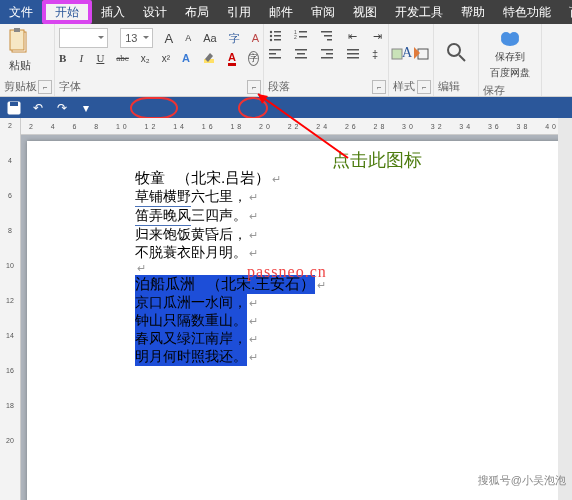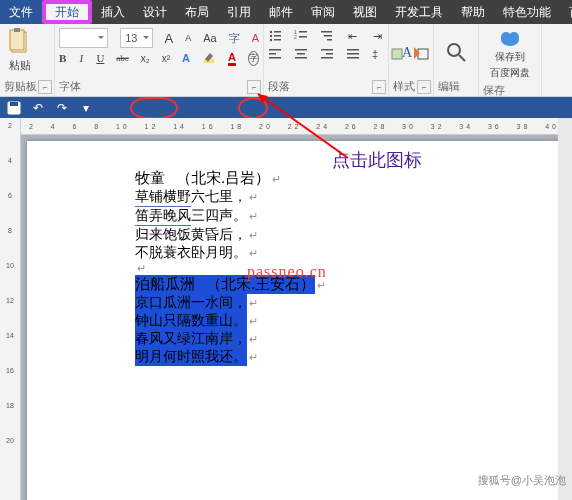--- a/index.html
+++ b/index.html
@@ -26,21 +26,21 @@
   .qat .ico{color:#fff}
   .doc-area{position:absolute;left:0;right:0;top:118px;bottom:0;background:#aeb4bc;display:flex}
   .vruler{width:20px;background:#f3f3f3;border-right:1px solid #ccc;display:flex;flex-direction:column;align-items:center;font-size:7px;color:#555;padding-top:4px;gap:14px}
   .content{flex:1;overflow:hidden;position:relative}
   .hruler{height:16px;background:#f3f3f3;border-bottom:1px solid #ccc;font-size:7px;color:#555;padding-left:8px;display:flex;align-items:center;gap:2px;letter-spacing:3px;white-space:nowrap;overflow:hidden}
   .page{background:#fff;margin:6px 0 0 6px;width:430px;min-height:400px;padding:28px 22px 20px 108px;box-shadow:0 0 4px rgba(0,0,0,.3);font-family:SimSun,serif;font-size:14px;color:#000;position:relative}
   .line{margin:0 0;display:flex;align-items:baseline}
   .ret{font-family:Arial;color:#999;margin-left:2px;font-size:11px}
   .ul{border-bottom:1.5px solid #4a72b8;color:#000}
   .title-line{font-size:15px}
-  .callout{position:absolute;color:#4c1d95;font-size:18px;font-weight:500}
+  .callout{position:absolute;color:#4d7c0f;font-size:18px;font-weight:500}
   .arrow-svg{position:absolute;pointer-events:none}
   .font-label-circ{position:absolute;border:2px solid #e33;border-radius:50%/70%;width:44px;height:18px;left:130px;top:73px;pointer-events:none}
   .launcher-circ{position:absolute;border:2px solid #e33;border-radius:50%;width:26px;height:18px;left:238px;top:73px;pointer-events:none}
   .watermark{position:absolute;color:#ef4444;font-size:16px;letter-spacing:1px}
   .sel-block{background:#1d4ed8}
   .footer-credit{position:absolute;bottom:12px;right:6px;color:#888;font-size:11px}
   svg{display:block}
   .scrb{width:14px;background:#e8e8e8;position:absolute;right:0;top:0;bottom:0}
 </style>
 </head>

